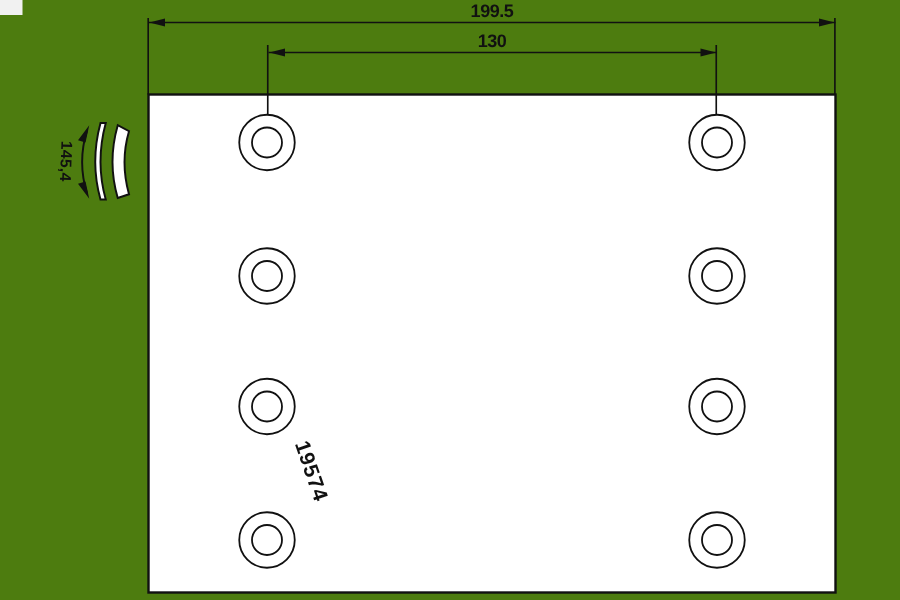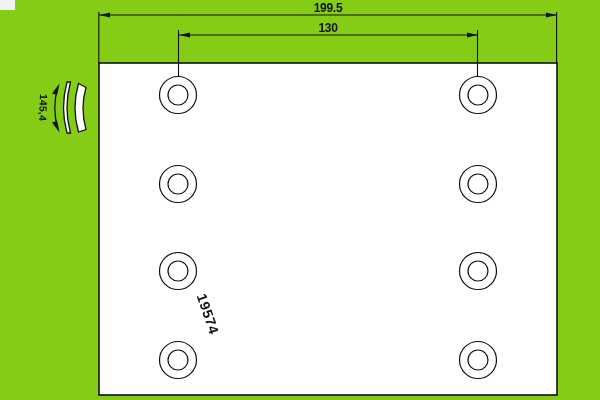--- a/index.html
+++ b/index.html
@@ -1,20 +1,20 @@
 <!DOCTYPE html>
 <html><head>
 <meta charset="utf-8">
 <style>
   html,body { margin:0; padding:0; background:#ffffff; }
   .page {
     position: relative;
     width: 600px;
     height: 400px;
-    background: #84cc16;
+    background: #4d7c0f;
     font-family: "Liberation Sans", sans-serif;
     overflow: hidden;
   }
   svg { display:block; }
   .plate        { fill:#ffffff; stroke:#111111; stroke-width:1.6; }
   .dim-line     { stroke:#111111; stroke-width:1.1; }
   .ext-line     { stroke:#111111; stroke-width:1.1; }
   .arrowhead    { fill:#111111; stroke:none; }
   .hole-circle  { fill:none; stroke:#111111; stroke-width:1.2; }
   .arc-line     { fill:none; stroke:#111111; stroke-width:1.3; }

